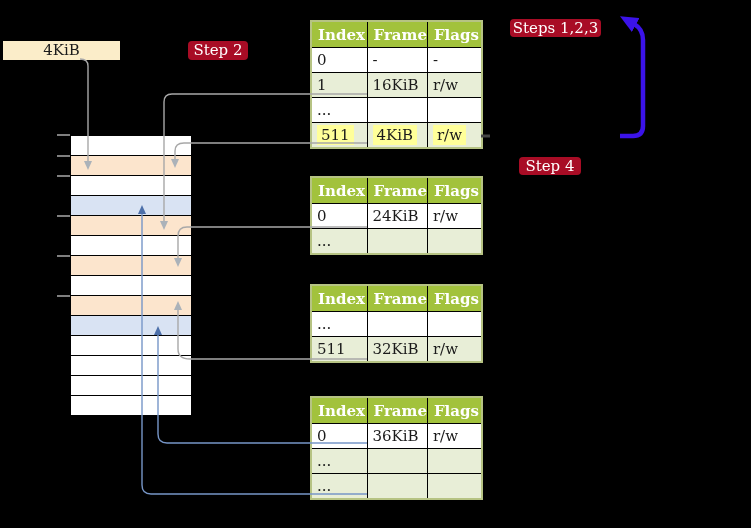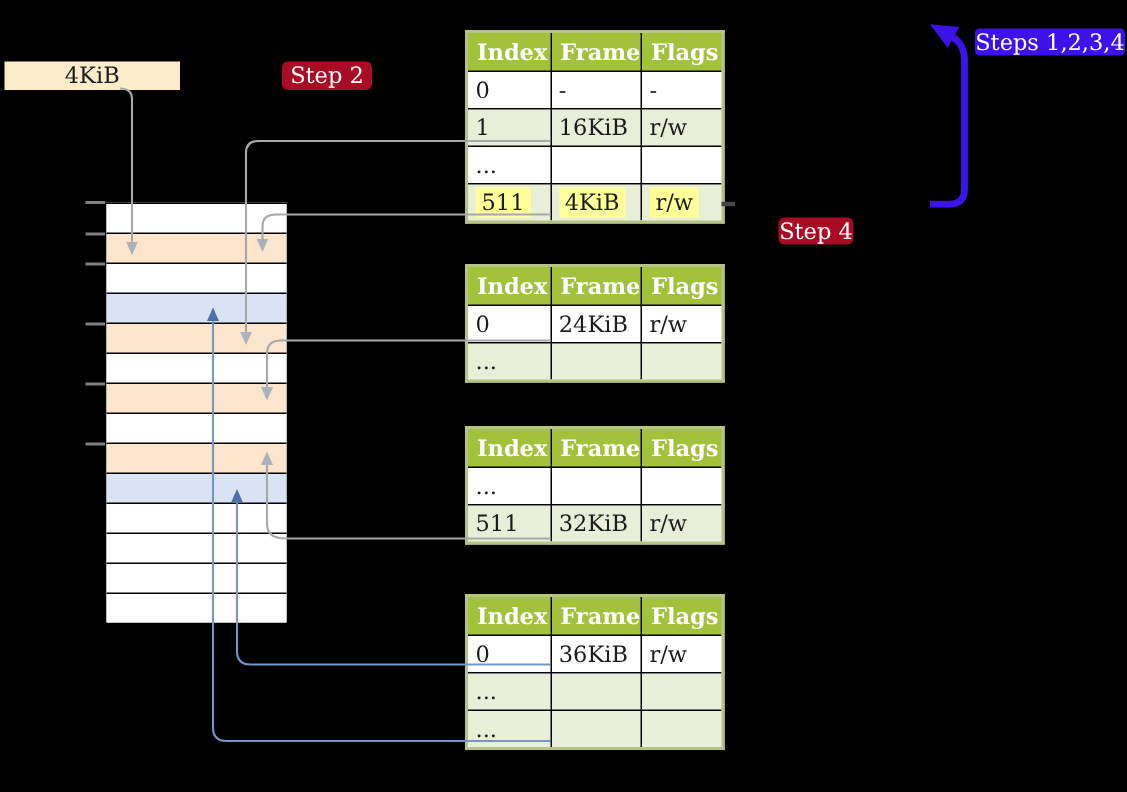--- a/index.html
+++ b/index.html
@@ -13,21 +13,21 @@
     background:var(--label-box-bg);color:#1b1b1b;text-align:center;font-size:15px;
   }
   
   .badge{
     position:absolute;height:19px;line-height:19px;text-align:center;color:#fff;
     font-size:15px;border-radius:4px;
   }
   #badge-step0{left:188px;top:41px;width:60px;}
   #badge-steps123{left:510px;top:19px;width:91px;height:18px;line-height:18px;}
   #badge-steps1234{left:650px;top:19px;width:100px;height:18px;line-height:18px;border-radius:3px;}
-  #badge-step4{left:519px;top:145px;width:50px;height:18px;line-height:18px;}
+  #badge-step4{left:519px;top:157px;width:62px;height:18px;line-height:18px;}
   
   #memcol{position:absolute;left:70px;top:135px;width:120px;border:1px solid #000;background:#fff;}
   .mrow{height:19px;border-bottom:1px solid #000;}
   .mrow:last-child{border-bottom:none;}
   .mrow.white{background:#fff;}
   .mrow.orange{background:var(--orange-frame);}
   .mrow.blue{background:var(--blue-frame);}
   .tick{position:absolute;left:57px;width:13px;height:2px;background:var(--tick-gray);}
   
   .ptable{
@@ -57,21 +57,21 @@
   .mk-violet{fill:var(--arrow-violet);}
 </style>
 </head>
 <body>
 
 <div id="canvas">
 
   <div id="label4kib">4KiB</div>
 
   <div id="badge-step0" class="badge" style="background: rgb(168, 12, 37);">Step 2</div>
-  <div id="badge-steps1234" class="badge" style="background: rgb(59, 19, 233);">Steps 1,2,3,4</div>
+  <div id="badge-steps123" class="badge" style="background: rgb(168, 12, 37);">Steps 1,2,3</div>
   <div id="badge-step4" class="badge" style="background: rgb(168, 12, 37);">Step 4</div>
 
   <div id="ticks">
       <div class="tick" style="top: 134px;"></div>
       <div class="tick" style="top: 155px;"></div>
       <div class="tick" style="top: 175px;"></div>
       <div class="tick" style="top: 215px;"></div>
       <div class="tick" style="top: 255px;"></div>
       <div class="tick" style="top: 295px;"></div>
     </div>

